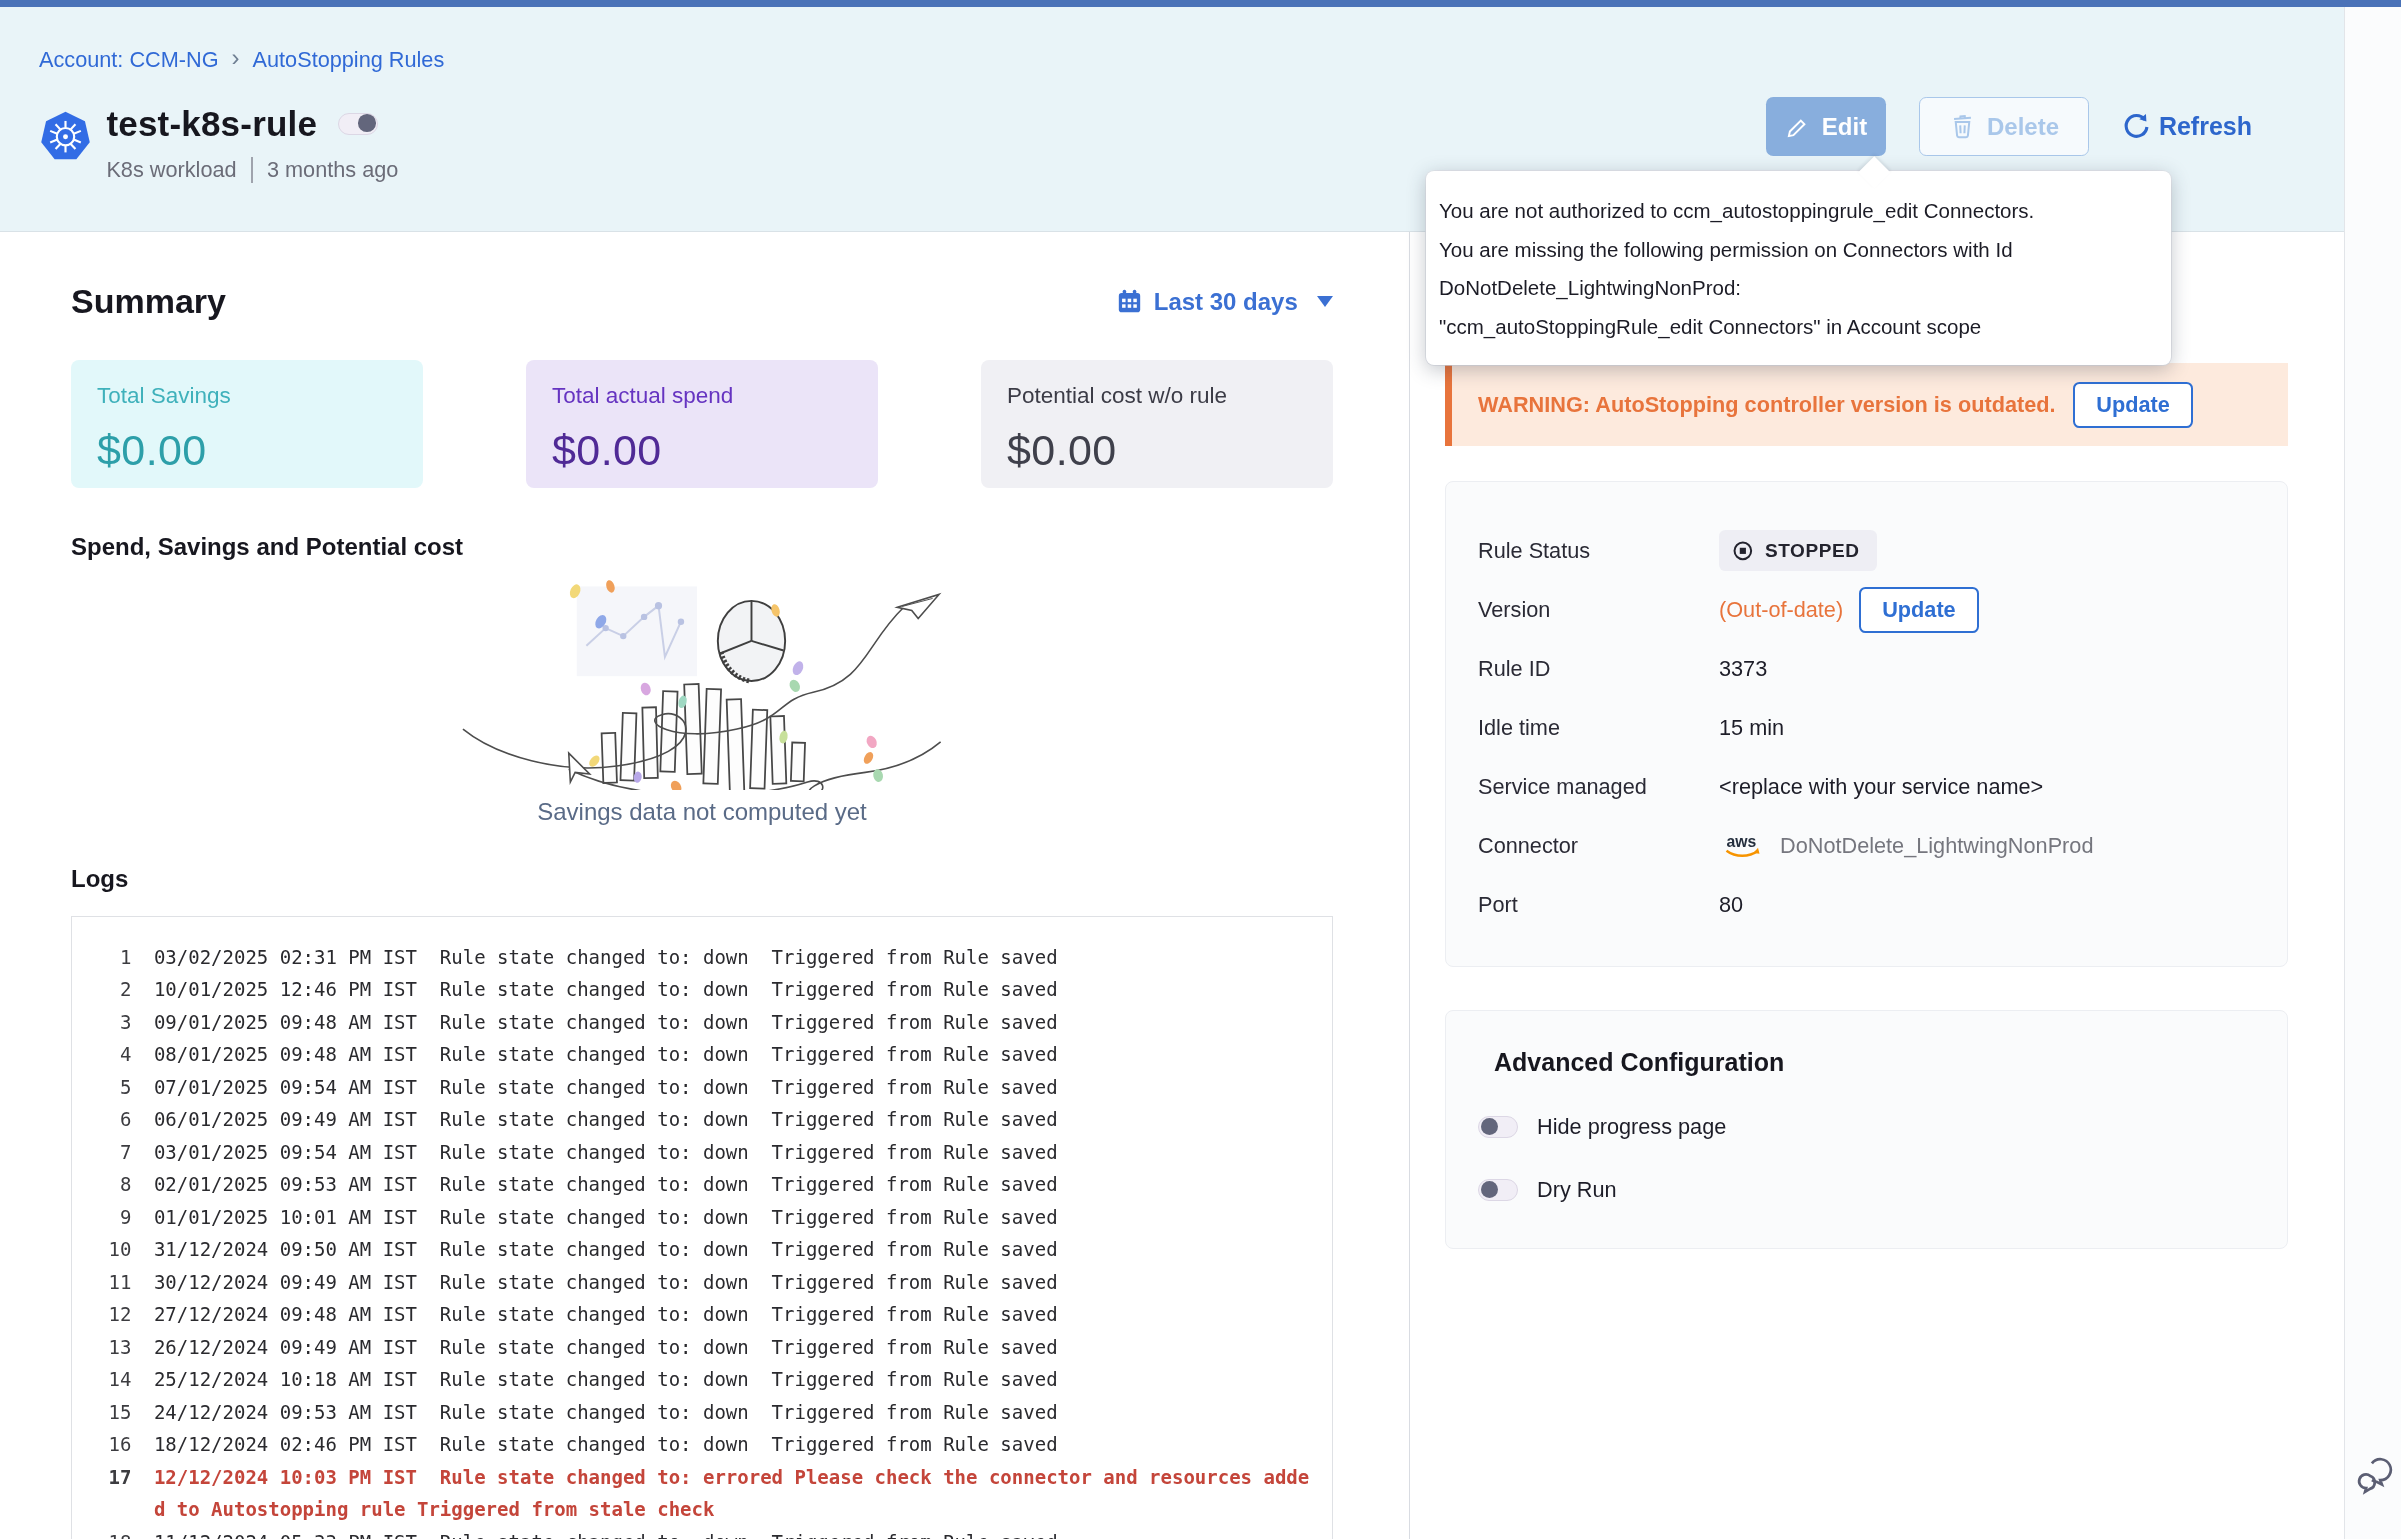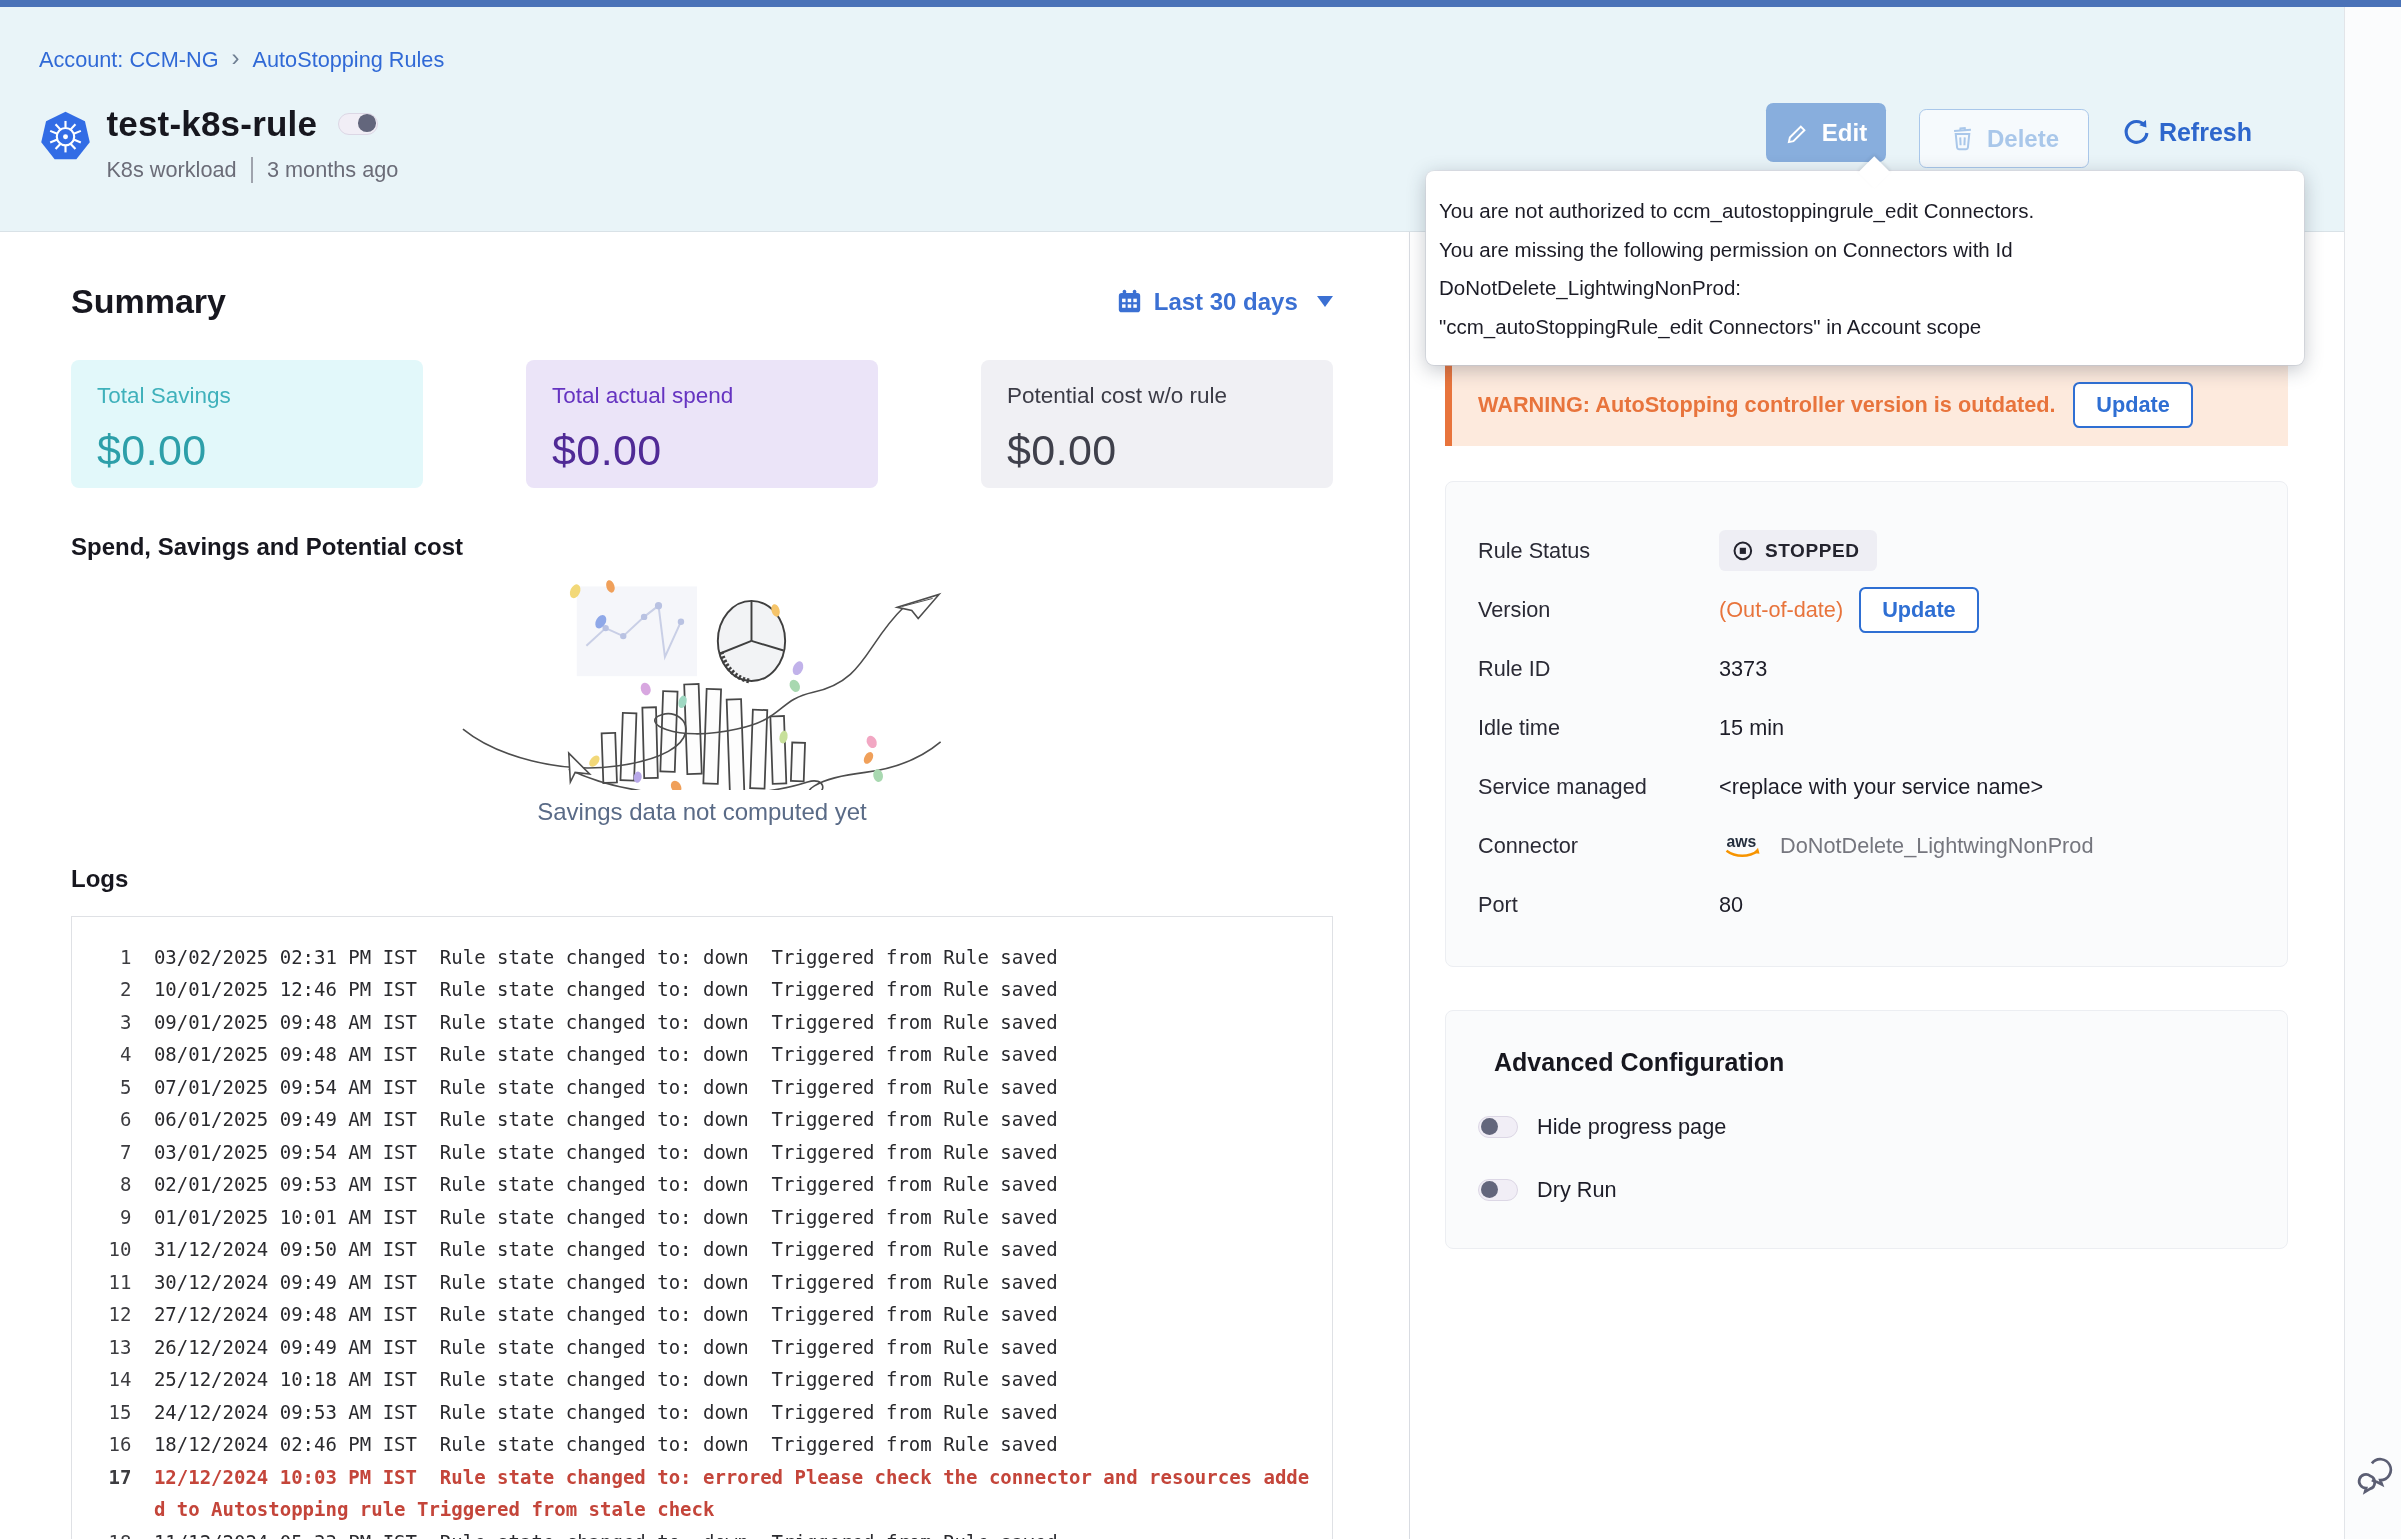--- a/index.html
+++ b/index.html
@@ -37,27 +37,27 @@
   .toggle .knob { position: absolute; top: 0.8px; width: 17.7px; height: 17.7px; border-radius: 50%; background: #63667c; }
   .toggle.on .knob { right: 1.6px; }
   .toggle.off .knob { left: 1.6px; }
   .meta-line { margin-top: 13px; font-size: 21.7px; color: #6b6c78; display: flex; align-items: center; gap: 14.4px; }
   .meta-line .vbar { width: 1.6px; height: 26px; background: #9fa3ad; }
 
   .actions { position: absolute; top: 90px; right: 92px; display: flex; align-items: center; gap: 33px; padding-left: 36px; }
   .btn { display: inline-flex; align-items: center; justify-content: center; gap: 11.2px;
     font-size: 24px; font-weight: bold; border-radius: 7.2px; cursor: pointer; }
   .btn-edit { background: #88aedd; color: #ffffff; border: none; width: 120px; height: 59px; }
-  .btn-delete { background: #f6fafd; color: #a9c7ea; border: 1.6px solid #a9c7ea; width: 170px; height: 59px; margin-top: 12px; }
+  .btn-delete { background: #f6fafd; color: #a9c7ea; border: 1.6px solid #a9c7ea; width: 170px; height: 59px; }
   .link-refresh { display: inline-flex; align-items: center; gap: 8px; color: #2d66cc;
     font-size: 25px; font-weight: bold; cursor: pointer; }
 
   
   .tooltip {
-    position: absolute; left: 1426px; top: 171px; width: 878px; min-height: 122px;
+    position: absolute; left: 1426px; top: 171px; width: 745px; min-height: 122px;
     background: #ffffff; border-radius: 8px; z-index: 20;
     box-shadow: 0 4.8px 19px rgba(40,50,70,.28), 0 0 0 0.8px #e7e9ee;
     padding: 21px 24px 19px 13px; font-size: 20.5px; color: #1c1c26; line-height: 1.88;
   }
   .tooltip .arrow {
     position: absolute; top: -10.4px; left: 437px; width: 22.5px; height: 22.5px;
     background: #ffffff; transform: rotate(45deg); box-shadow: -1.6px -1.6px 3.2px rgba(40,50,70,.10);
   }
 
   

